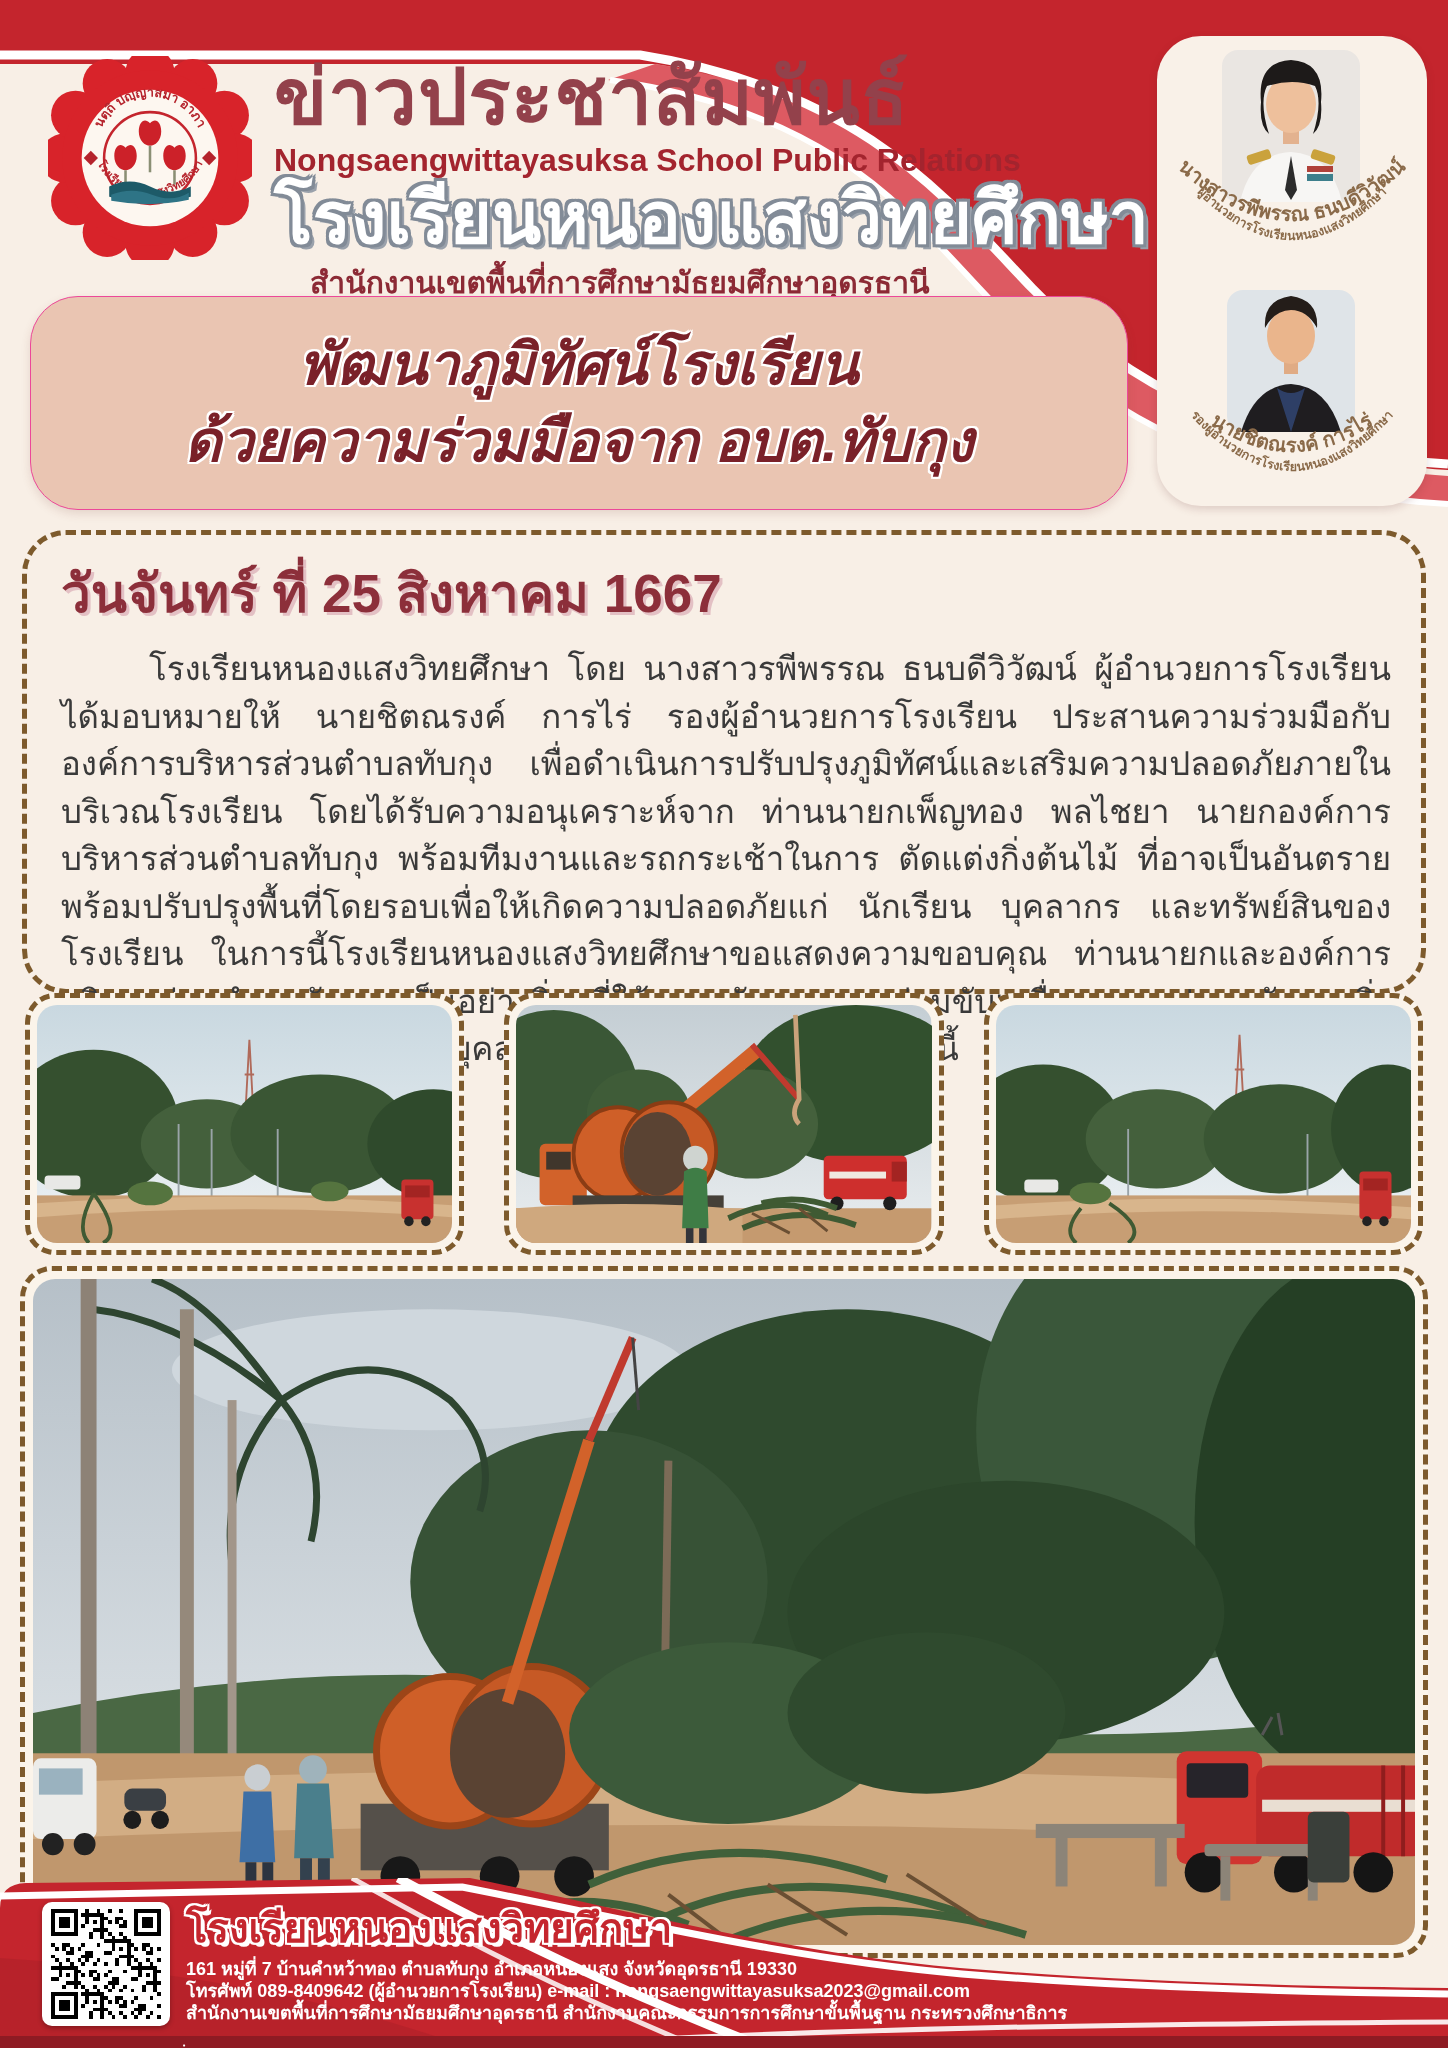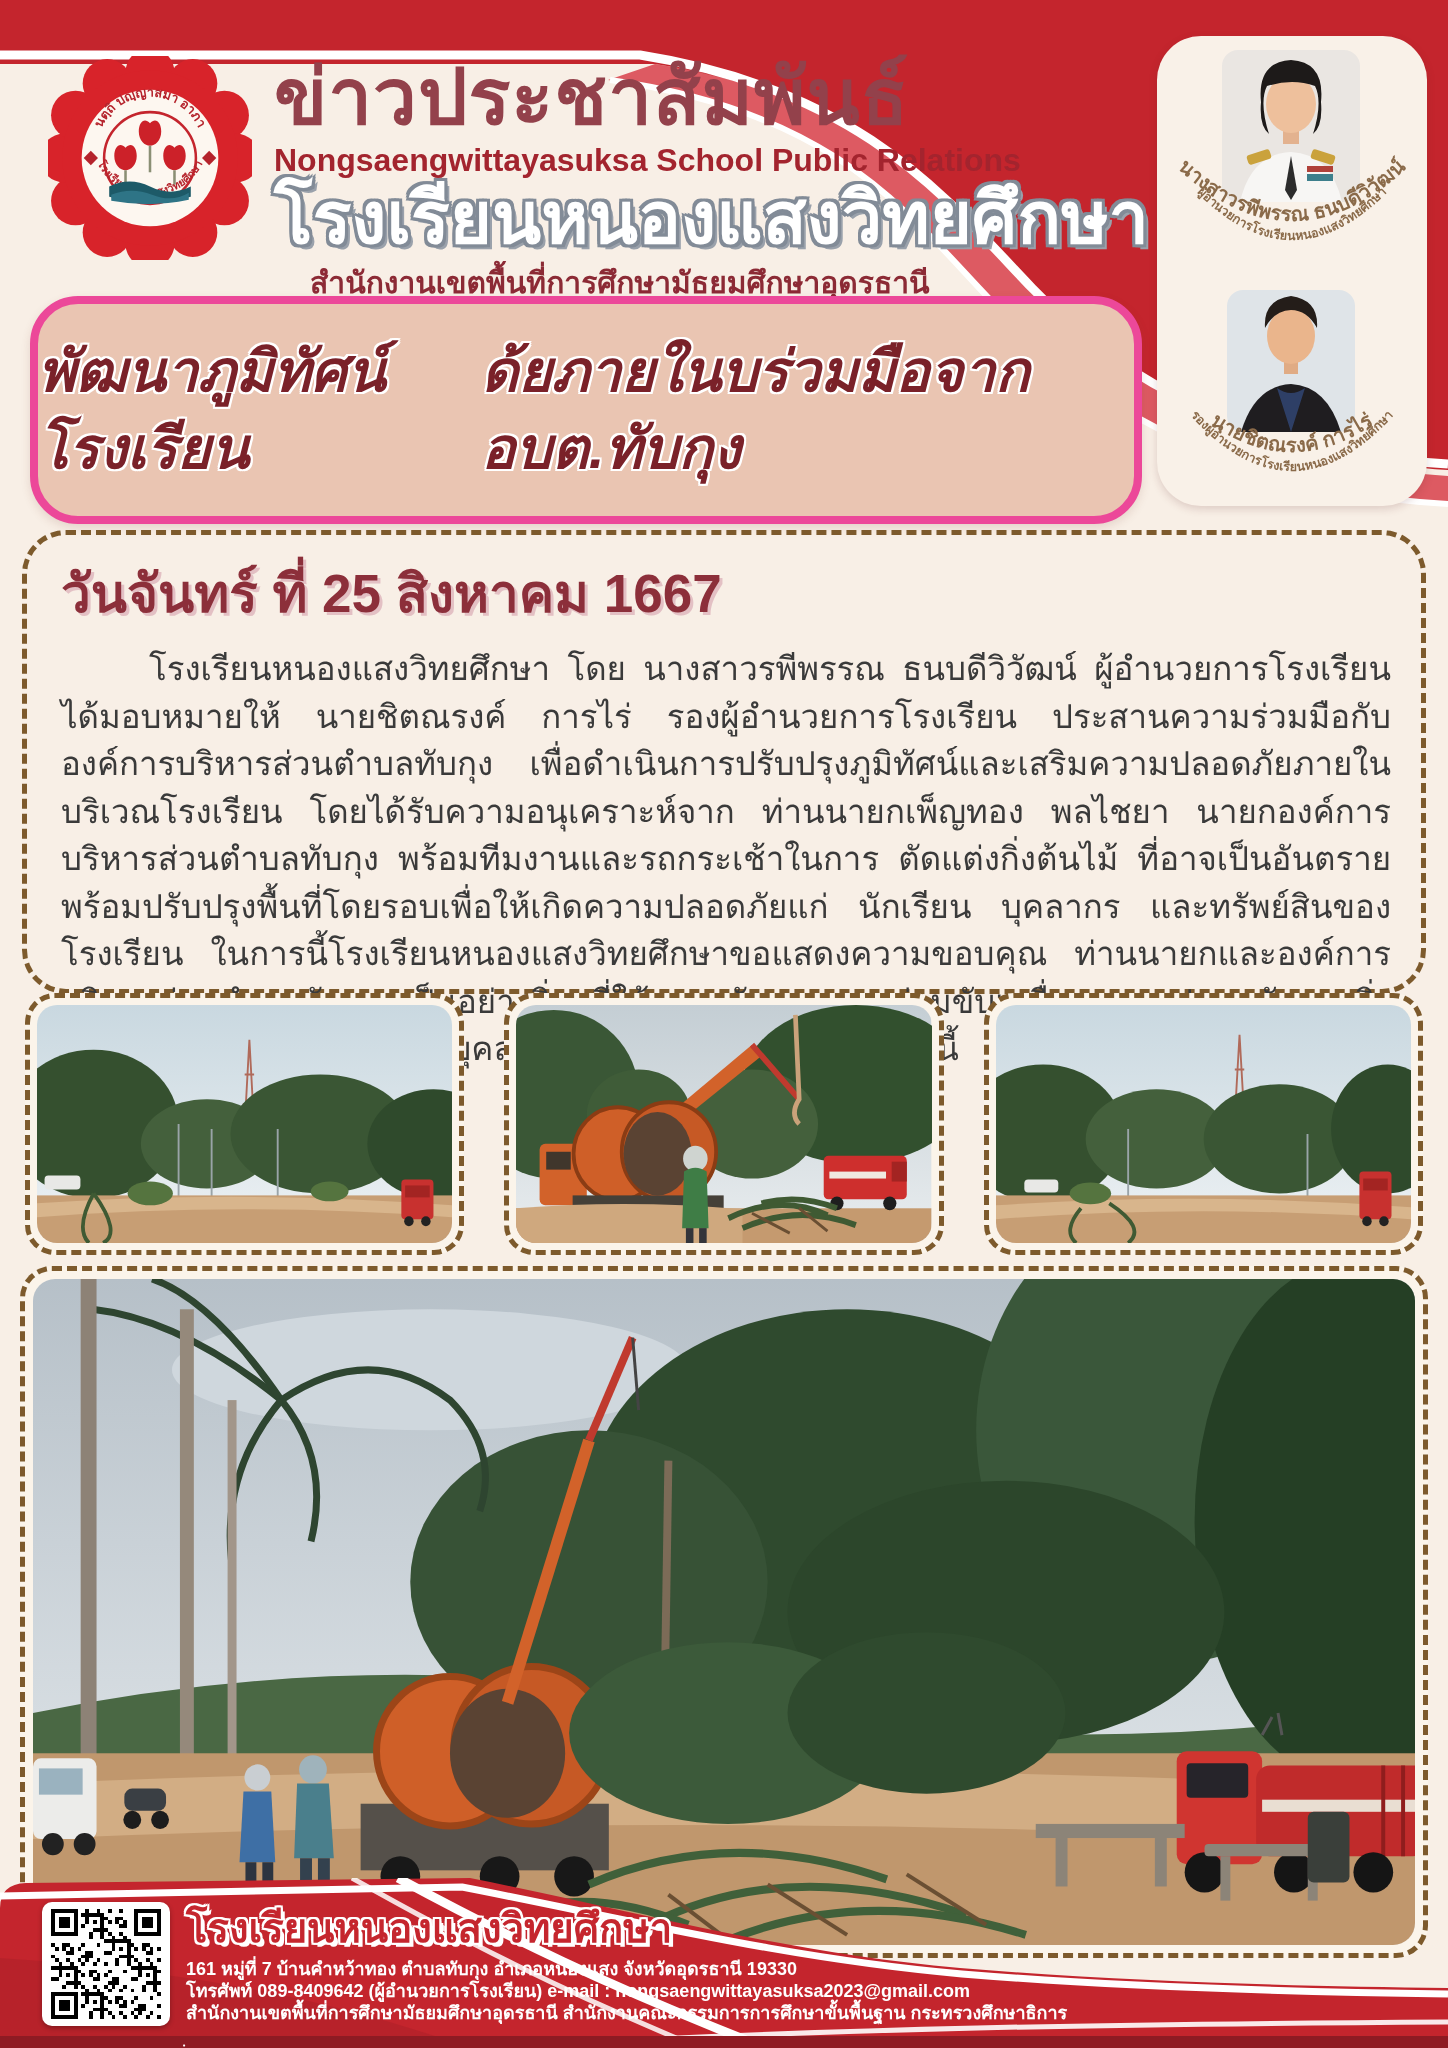--- a/index.html
+++ b/index.html
@@ -12,22 +12,22 @@
   .header-art{left:0;top:0;width:1448px;height:530px;pointer-events:none;}
   .logo{left:48px;top:56px;width:204px;height:204px;}
   .titles{left:274px;top:58px;width:900px;line-height:1;}
   .news-title{font-size:78px;font-weight:800;color:#93414b;letter-spacing:1px;}
   .subtitle-en{font-size:32px;font-weight:700;color:#a3242e;margin-top:8px;}
   .school-name{font-size:72px;font-weight:800;color:#ffffff;margin-top:6px;
     text-shadow:3px 3px 0 #828b97,-3px 3px 0 #828b97,3px -3px 0 #828b97,-3px -3px 0 #828b97,
                 0 3px 0 #828b97,0 -3px 0 #828b97,3px 0 0 #828b97,-3px 0 0 #828b97,5px 5px 0 #9aa1ab;}
   .district{font-size:30px;font-weight:700;color:#8c2a35;margin:14px 0 0 36px;}
 
-  .banner{left:30px;top:296px;width:1096px;height:212px;background:#eac5b2;border:8px solid #ec4899;
-          border-radius:48px;display:flex;flex-direction:row;align-items:center;justify-content:center;
+  .banner{left:30px;top:296px;width:1096px;height:212px;background:#eac5b2;border:1px solid #ec4899;
+          border-radius:48px;display:flex;flex-direction:column;align-items:center;justify-content:center;
           box-shadow:0 4px 10px rgba(120,60,50,.15);}
   .banner div{font-size:57px;font-weight:800;font-style:italic;color:#7a2129;line-height:1.35;
     text-shadow:2px 0 #fff,-2px 0 #fff,0 2px #fff,0 -2px #fff,2px 2px #fff,-2px -2px #fff,2px -2px #fff,-2px 2px #fff;}
 
   .officials{left:1157px;top:36px;width:270px;height:470px;background:#f9f1e8;border-radius:44px;
              box-shadow:0 3px 8px rgba(100,40,40,.18);}
 
   
   .article{left:22px;top:530px;width:1404px;height:464px;border:5px dashed #7d5a2c;border-radius:44px;
            box-sizing:border-box;padding:16px 30px 10px 34px;}
@@ -116,21 +116,21 @@
 
   <div class="abs titles">
     <div class="news-title">ข่าวประชาสัมพันธ์</div>
     <div class="subtitle-en">Nongsaengwittayasuksa School Public Relations</div>
     <div class="school-name">โรงเรียนหนองแสงวิทยศึกษา</div>
     <div class="district">สำนักงานเขตพื้นที่การศึกษามัธยมศึกษาอุดรธานี</div>
   </div>
 
   <div class="abs banner">
     <div>พัฒนาภูมิทัศน์โรงเรียน</div>
-    <div>ด้ยภายในบร่วมมือจาก อบต.ทับกุง</div>
+    <div>ด้วยความร่วมมือจาก อบต.ทับกุง</div>
   </div>
 
   <div class="abs officials">
     <svg style="position:absolute;left:0;top:6px" width="270" height="232" viewBox="0 0 270 232">
       <defs>
           <clipPath id="ph1">
             <rect x="65" y="8" width="138" height="152" rx="16"></rect>
           </clipPath>
         <path id="arcn0" d="M 10,116 Q 135,242 260,116"></path>
         <path id="arct0" d="M 32,142 Q 135,254 238,142"></path>

